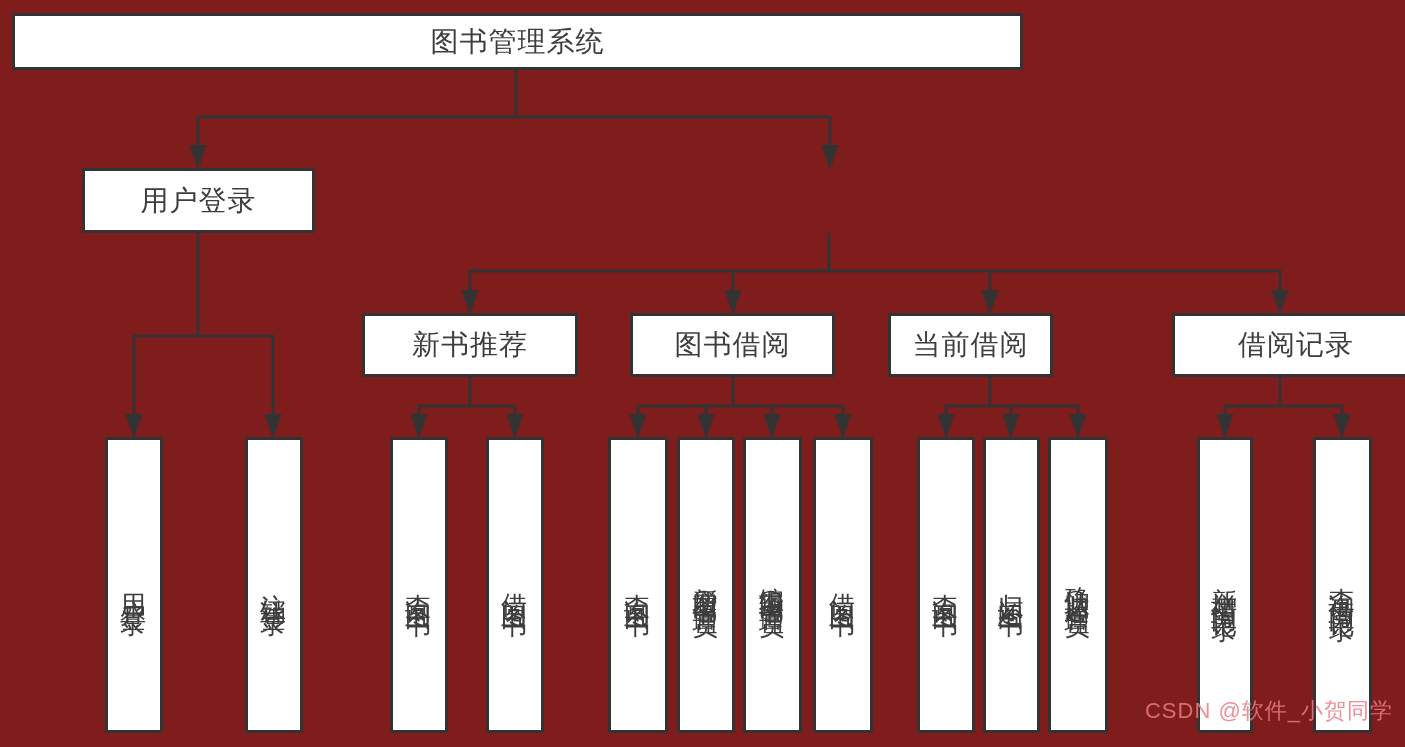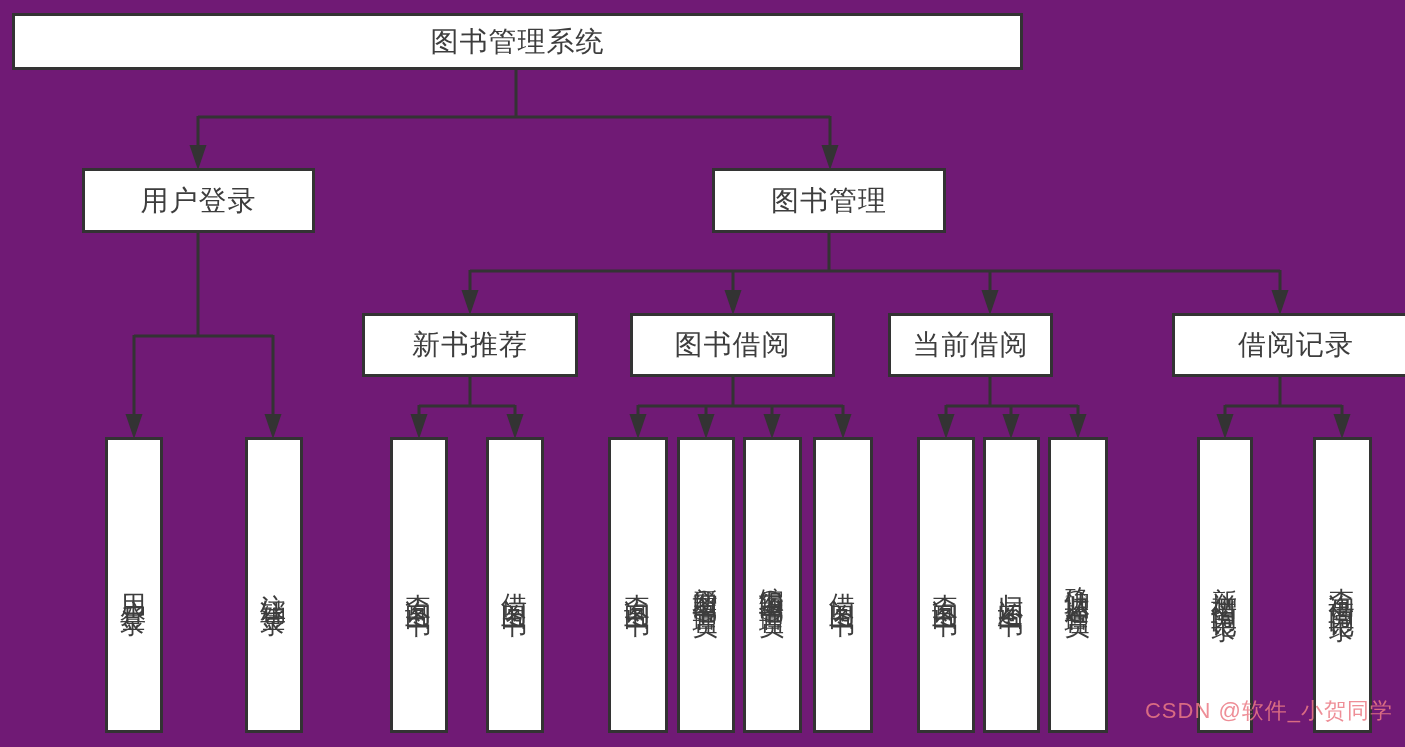--- a/index.html
+++ b/index.html
@@ -1,20 +1,20 @@
 <!DOCTYPE html>
 <html><head>
 <meta charset="utf-8">
 <style>
   html, body { margin: 0; padding: 0; background: #ffffff; }
   .stage {
     position: relative;
     width: 1405px;
     height: 747px;
-    background: #701a75;
+    background: #7f1d1d;
     font-family: "Liberation Sans", "DejaVu Sans", sans-serif;
     overflow: hidden;
   }
   svg.wires { position: absolute; left: 0; top: 0; width: 1405px; height: 747px; }
   svg.wires path { stroke: #333333; stroke-width: 3; fill: none; }
   svg.wires polygon { fill: #333333; stroke: none; }
 
   .box {
     position: absolute;
     box-sizing: border-box;
@@ -87,23 +87,20 @@
     <polygon points="1333.5,414 1350.5,414 1342,439"></polygon>
   </svg>
 
   <div class="box" style="left:12px; top:13px; width:1011px; height:57px;">
     <span class="hlabel">图书管理系统</span>
   </div>
 
   <div class="box" style="left:82px; top:168px; width:233px; height:65px;">
     <span class="hlabel">用户登录</span>
   </div>
-  <div class="box" style="left:712px; top:168px; width:234px; height:65px;">
-    <span class="hlabel">图书管理</span>
-  </div>
 
   <div class="box" style="left:630px; top:313px; width:205px; height:64px;">
     <span class="hlabel">图书借阅</span>
   </div>
   <div class="box" style="left:362px; top:313px; width:216px; height:64px;">
     <span class="hlabel">新书推荐</span>
   </div>
   <div class="box" style="left:888px; top:313px; width:165px; height:64px;">
     <span class="hlabel">当前借阅</span>
   </div>

